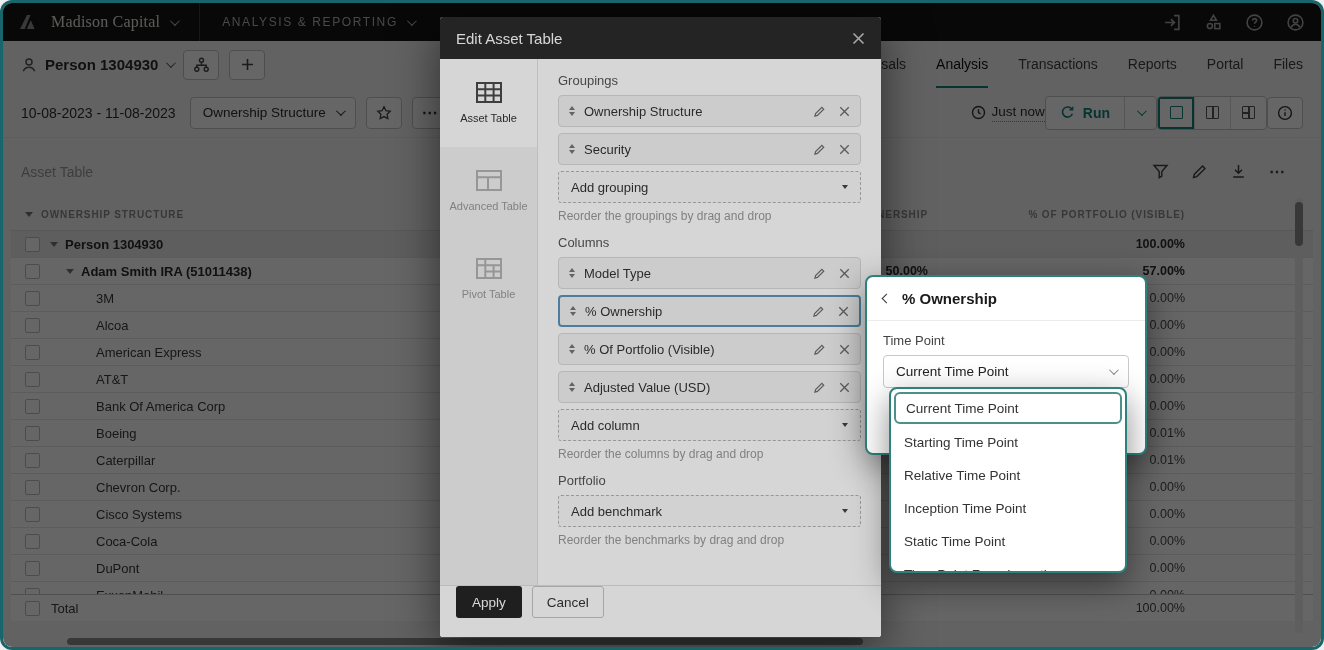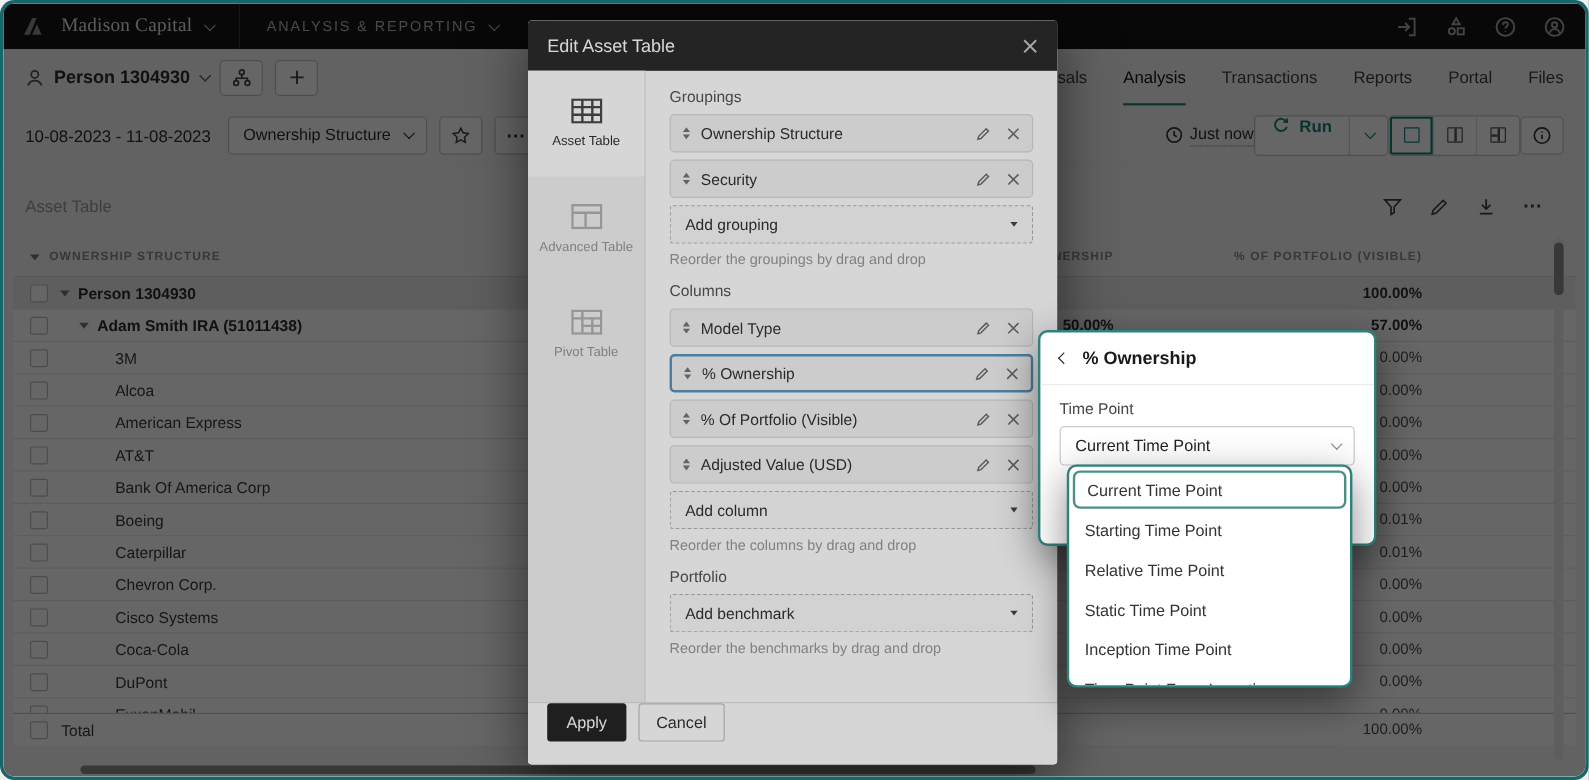--- a/index.html
+++ b/index.html
@@ -27,21 +27,21 @@
   .tab.active{color:#111;border-bottom-color:#12827c}
 
   
   .toolbar{position:absolute;top:85px;left:0;right:0;height:50px;display:flex;align-items:center;padding:0 18px;background:#f6f6f6;border-bottom:1px solid #e9e9e9}
   .date-range{font-size:14px;color:#2e2e2e;margin-right:14px}
   .drop-btn{height:32px;border:1px solid #c3c3c3;border-radius:4px;background:#fff;color:#2e2e2e;font-size:13.5px;display:flex;align-items:center;gap:10px;padding:0 12px;cursor:pointer}
   .tb-right{margin-left:auto;display:flex;align-items:center;}
   .just-now{display:flex;align-items:center;gap:6px;font-size:13.5px;color:#2e2e2e;cursor:pointer}
   .just-now .txt{border-bottom:1.5px dotted #8f8f8f;padding-bottom:2px}
   .run-group{display:flex;border:1px solid #c3c3c3;border-radius:4px;background:#fff;overflow:hidden}
-  .run-main{display:flex;gap:8px;padding:0 14px;height:32px;color:#12827c;font-size:14px;font-weight:600;cursor:pointer}
+  .run-main{display:flex;align-items:center;gap:8px;padding:0 14px;height:32px;color:#12827c;font-size:14px;font-weight:600;cursor:pointer}
   .run-caret{width:32px;height:32px;border-left:1px solid #d4d4d4;display:flex;align-items:center;justify-content:center;color:#12827c;cursor:pointer}
   .seg-group{display:flex;border:1px solid #c3c3c3;border-radius:4px;background:#fff;overflow:hidden}
   .seg{width:36px;height:32px;display:flex;align-items:center;justify-content:center;cursor:pointer;color:#555}
   .seg + .seg{border-left:1px solid #dcdcdc}
   .seg.active{box-shadow:inset 0 0 0 2px #12827c;color:#12827c}
   .pane{width:13px;height:13px;border:1.6px solid currentColor;border-radius:1px}
   .pane2{position:relative}.pane2:after{content:"";position:absolute;left:45%;top:0;bottom:0;width:1.6px;background:currentColor}
   .pane4{position:relative}.pane4:after{content:"";position:absolute;left:45%;top:0;bottom:0;width:1.6px;background:currentColor}
   .pane4:before{content:"";position:absolute;top:45%;left:0;width:45%;height:1.6px;background:currentColor}
 
@@ -619,19 +619,19 @@
         <span>Current Time Point</span>
         <span class="chev"></span>
       </div>
     </div>
   </aside>
 
   <div class="dropdown" id="dropdown">
         <div class="opt focused">Current Time Point</div>
         <div class="opt">Starting Time Point</div>
         <div class="opt">Relative Time Point</div>
+        <div class="opt">Inception Time Point</div>
         <div class="opt">Static Time Point</div>
-        <div class="opt">Inception Time Point</div>
         <div class="opt">Time Point From Inception</div>
       </div>
 
 </div>
 </div>
 
 </body></html>

